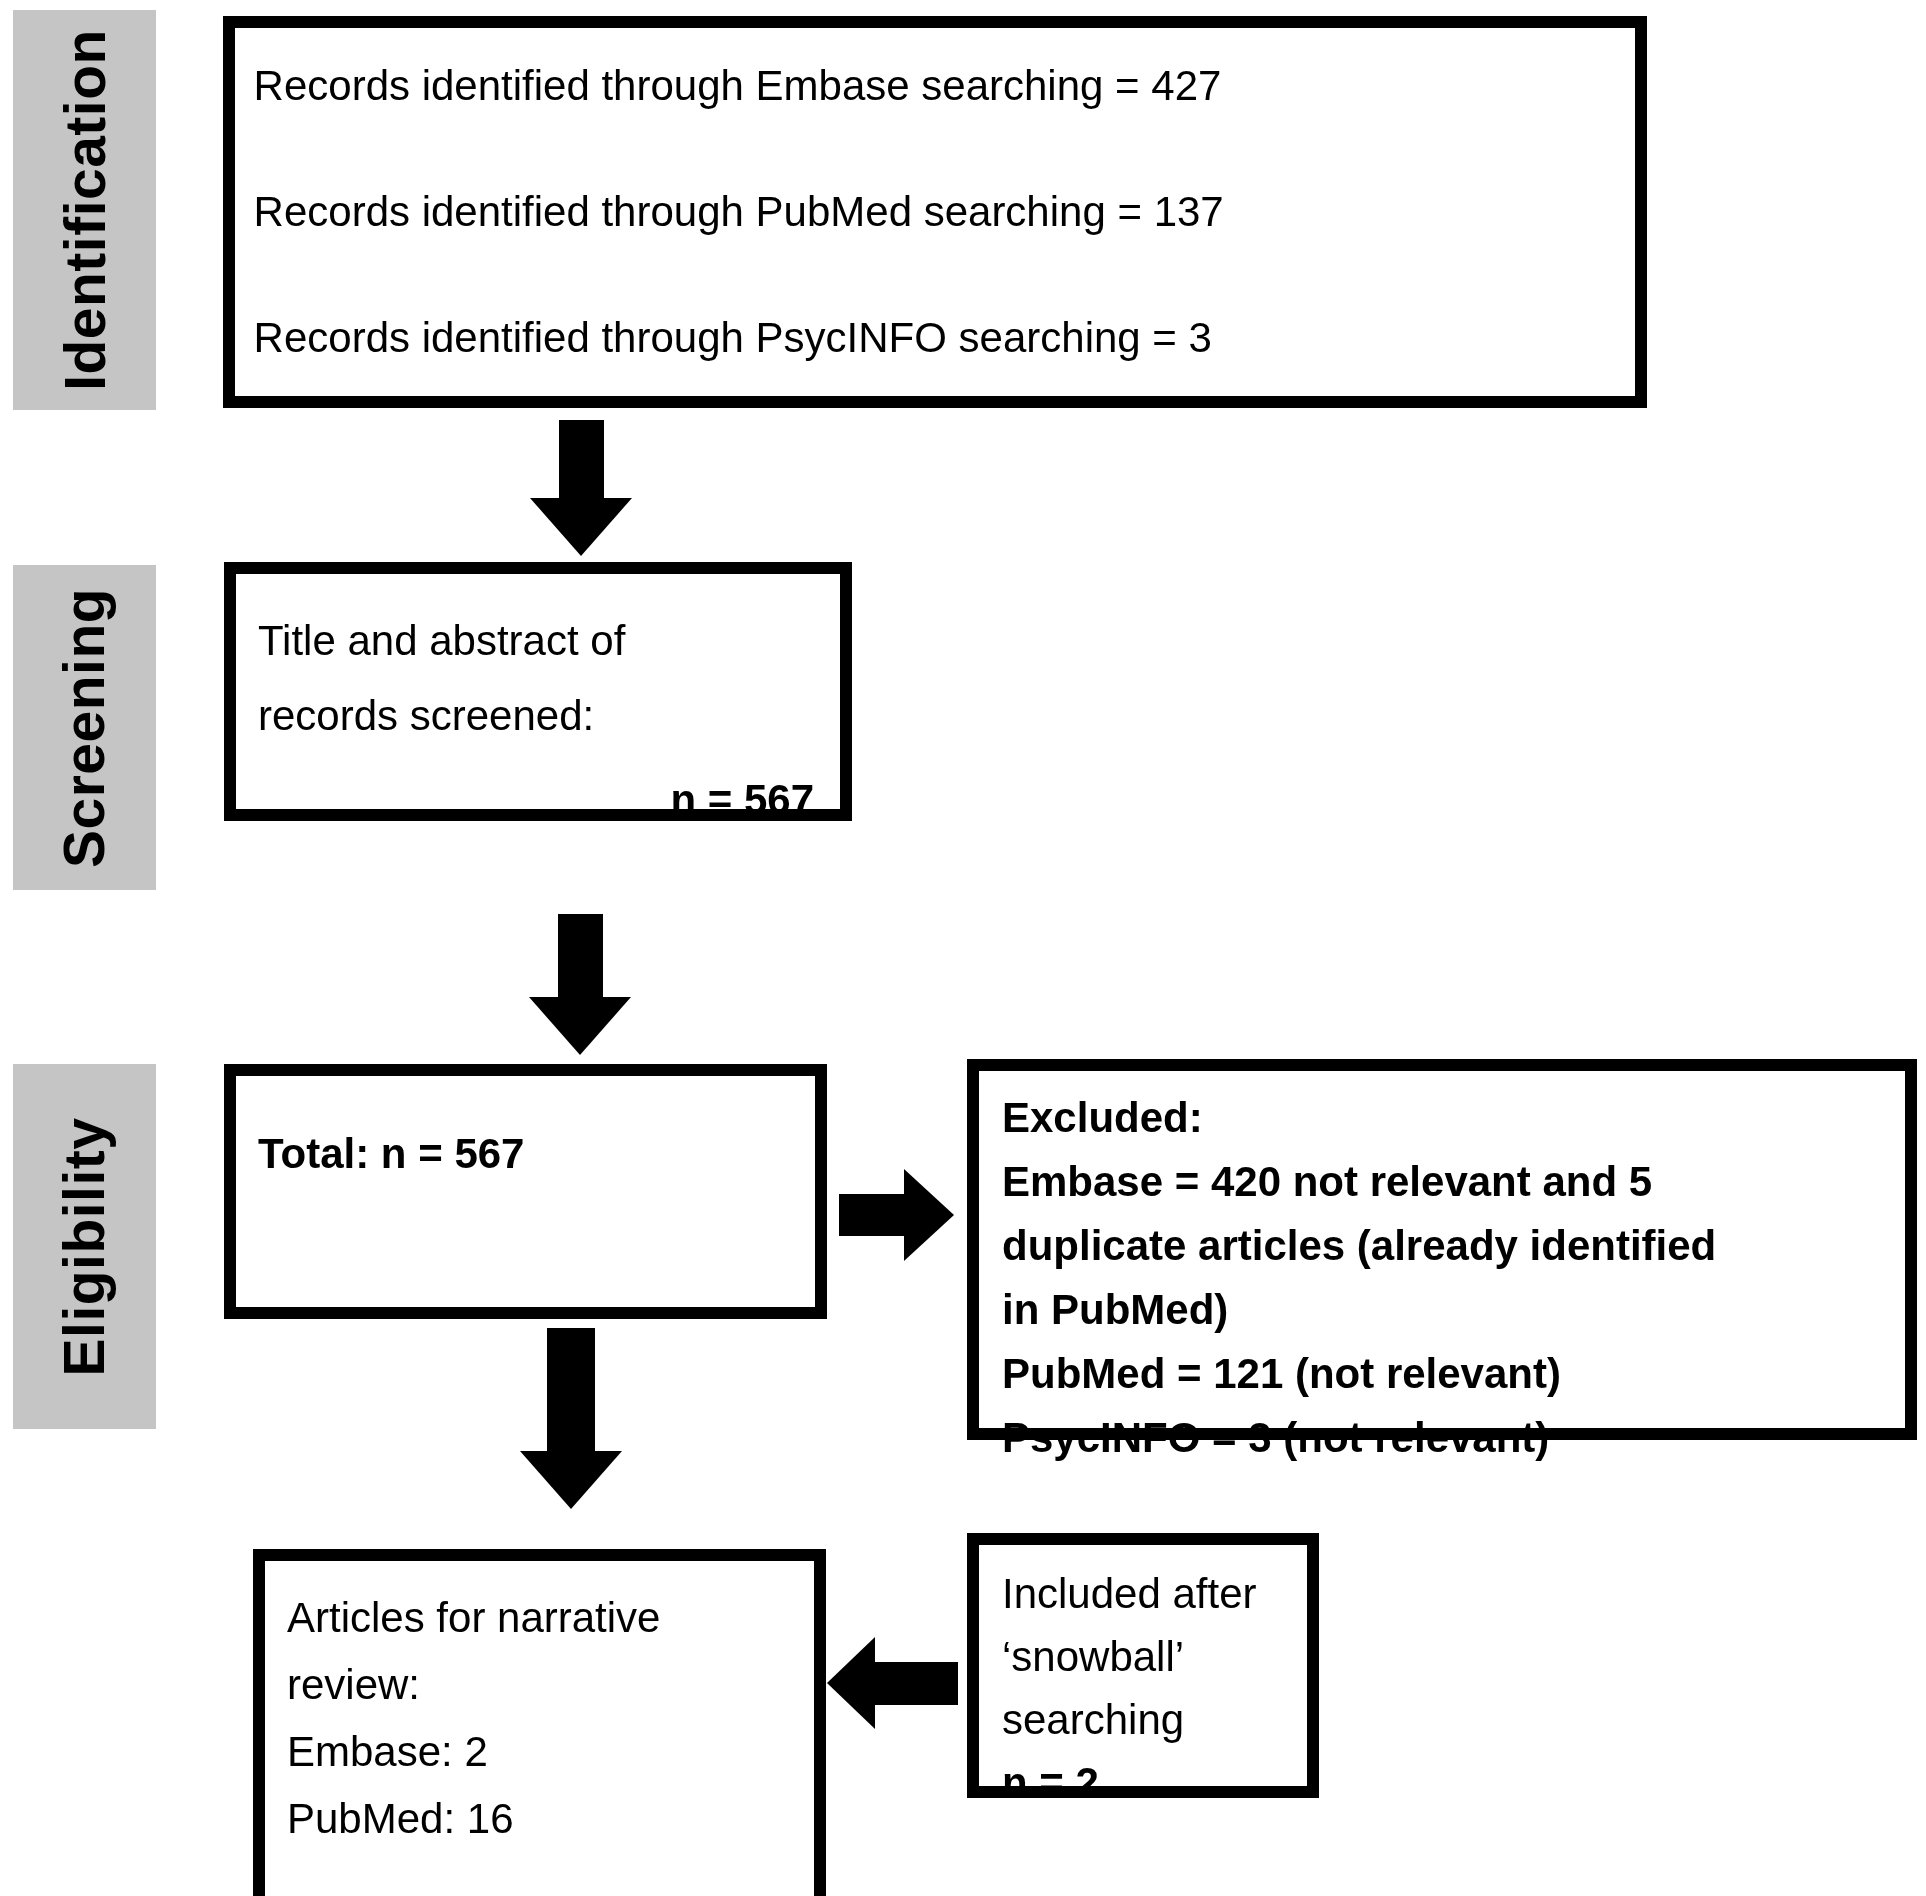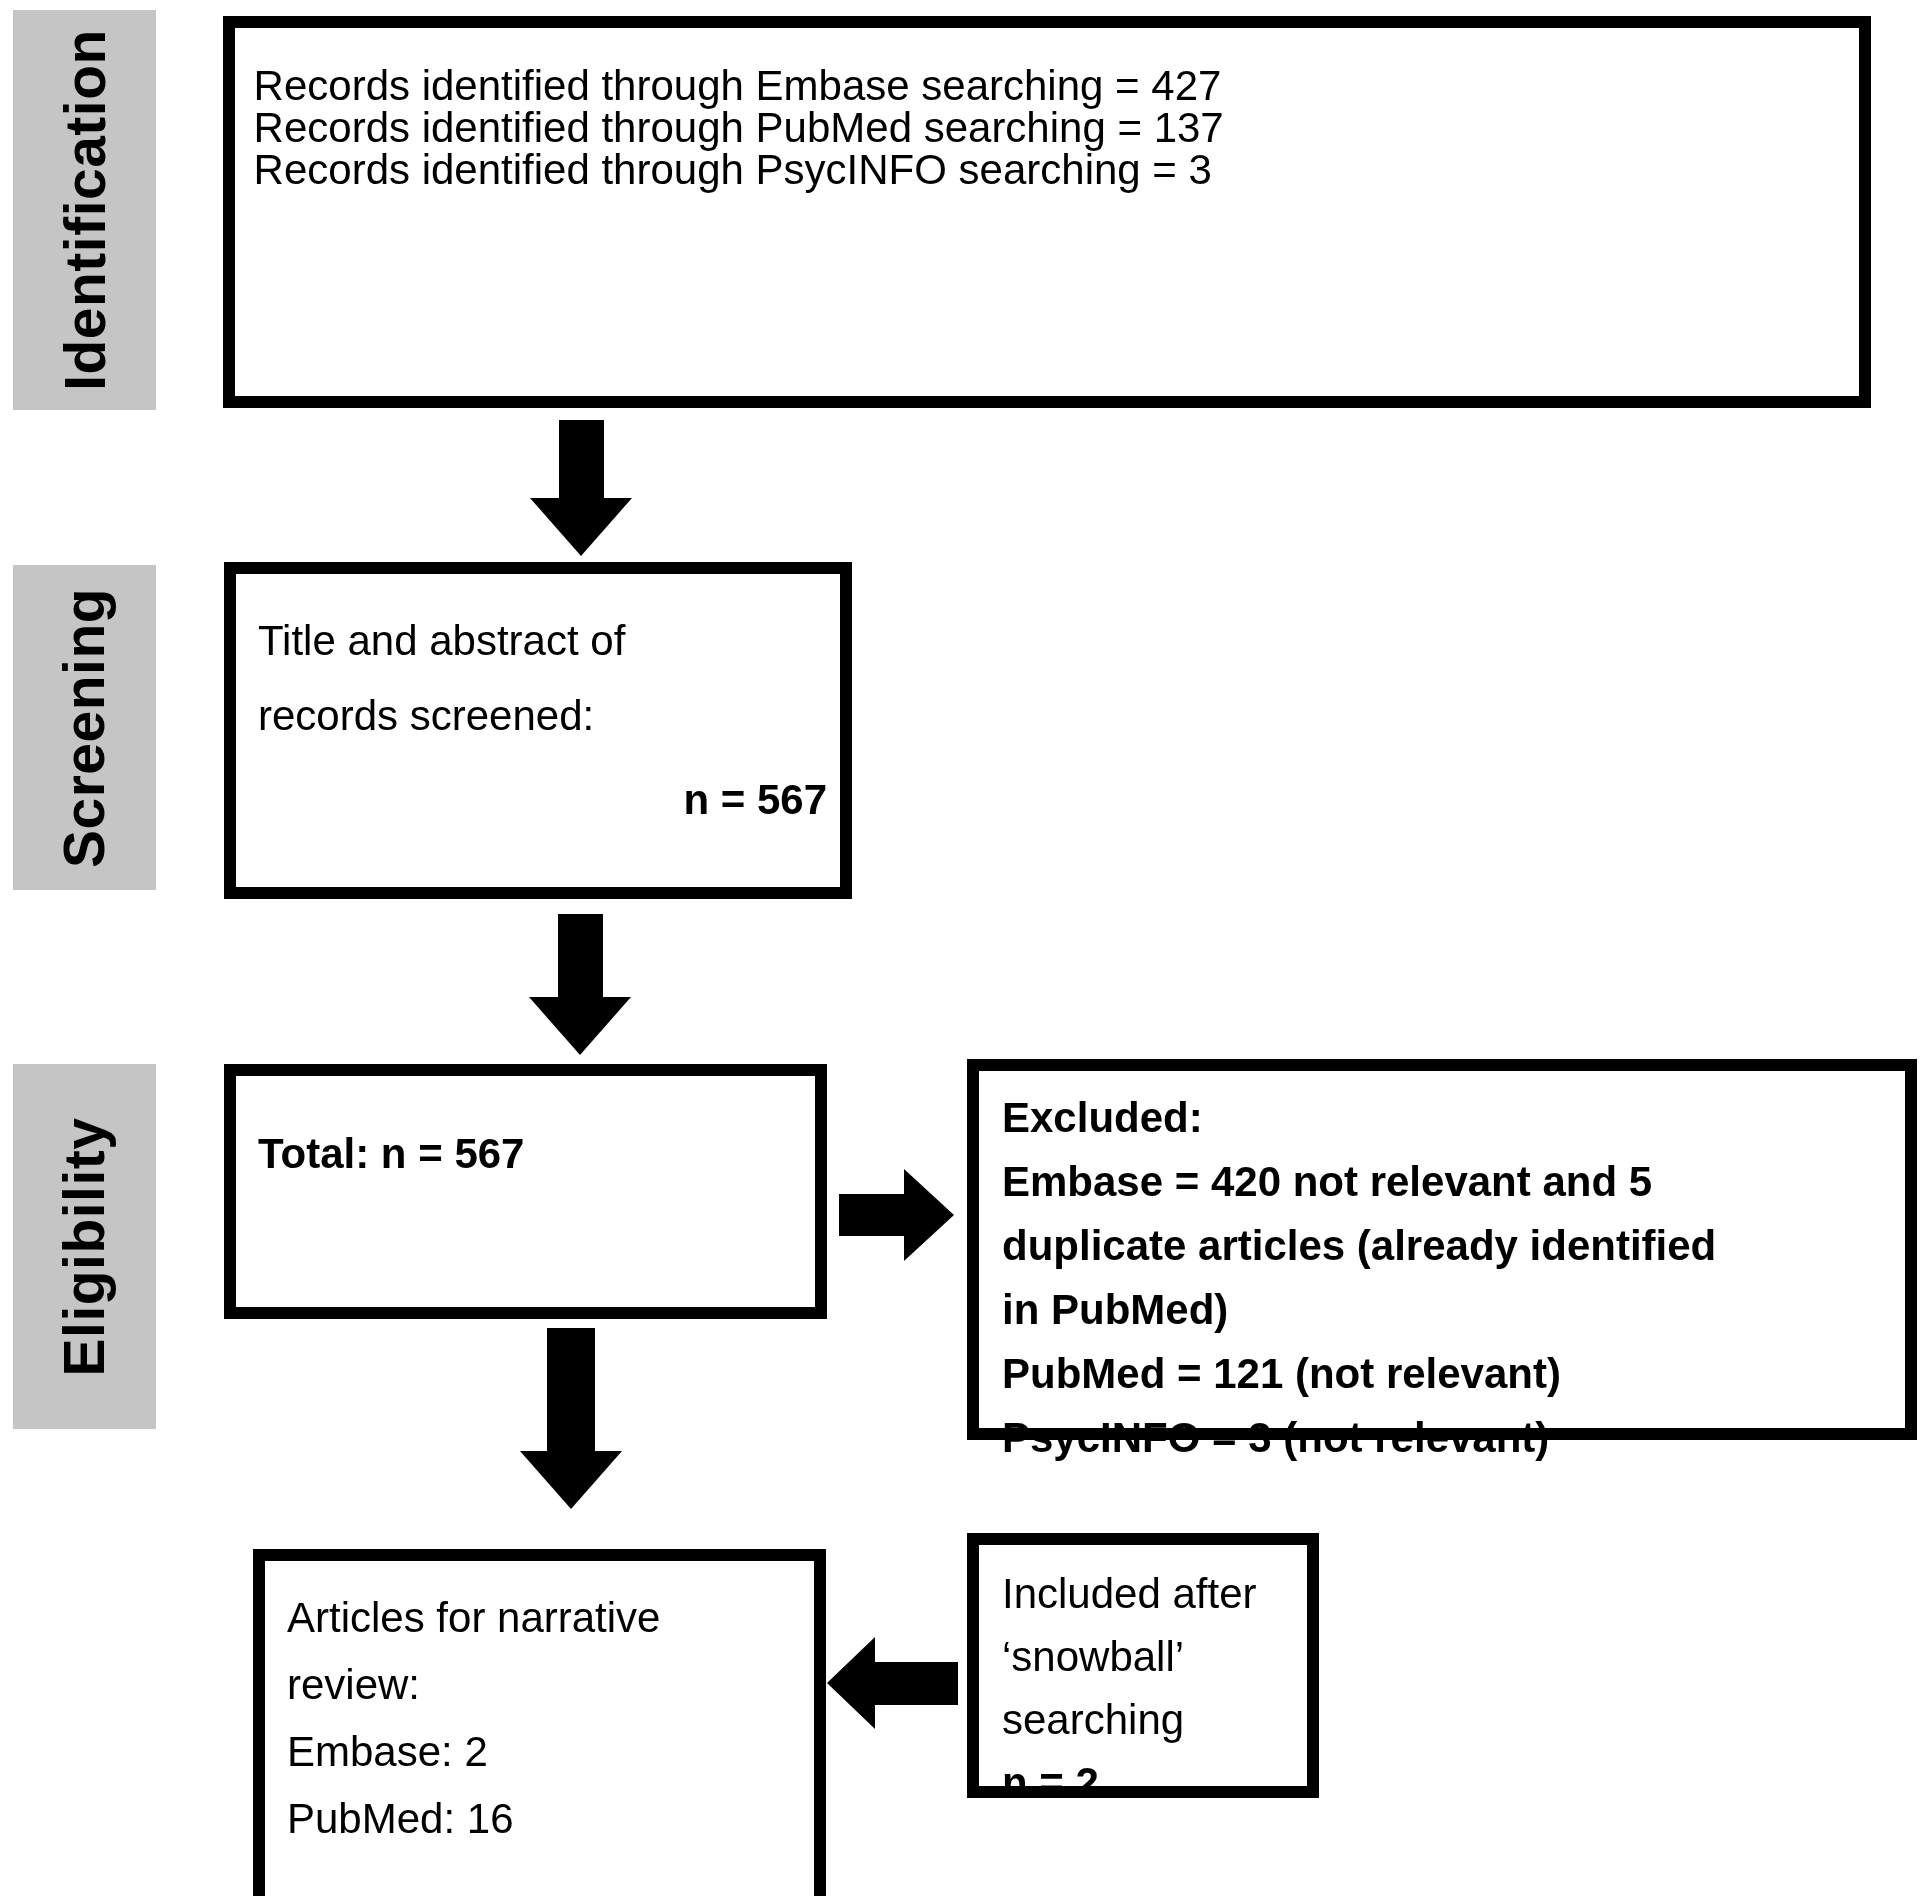--- a/index.html
+++ b/index.html
@@ -39,27 +39,27 @@
     position: absolute;
     box-sizing: border-box;
     border: 12.4px solid #000000;
     background: #ffffff;
     font-size: 42px;
     line-height: 1.0;
   }
   .box .count { font-weight: bold; }
 
   #box-identification {
-    left: 223px; top: 15.5px; width: 1648px; height: 392px;
-    display: flex; flex-direction: column; 
+    left: 223px; top: 15.5px; width: 1424px; height: 392px;
+    display: flex; flex-direction: column; justify-content: space-between;
     padding: 37px 15.5px 37px 18.6px;
   }
   #box-screening {
-    left: 224px; top: 562px; width: 628px; height: 337px;
-    padding: 29px 13px 0 22px; line-height: 75px;
+    left: 224px; top: 562px; width: 628px; height: 259px;
+    padding: 29px 26px 0 22px; line-height: 75px;
   }
   #box-screening .count { margin-top: 9.3px; text-align: right; }
   #box-eligibility {
     left: 224px; top: 1064px; width: 603px; height: 255px;
     padding: 19.7px 10.4px 0 22px; line-height: 72px;
   }
   #box-eligibility .count { margin-top: 22px; }
   #box-excluded {
     left: 967px; top: 1059px; width: 950px; height: 381px;
     padding: 14.5px 10.4px 0 23px; line-height: 64px; font-weight: bold;

